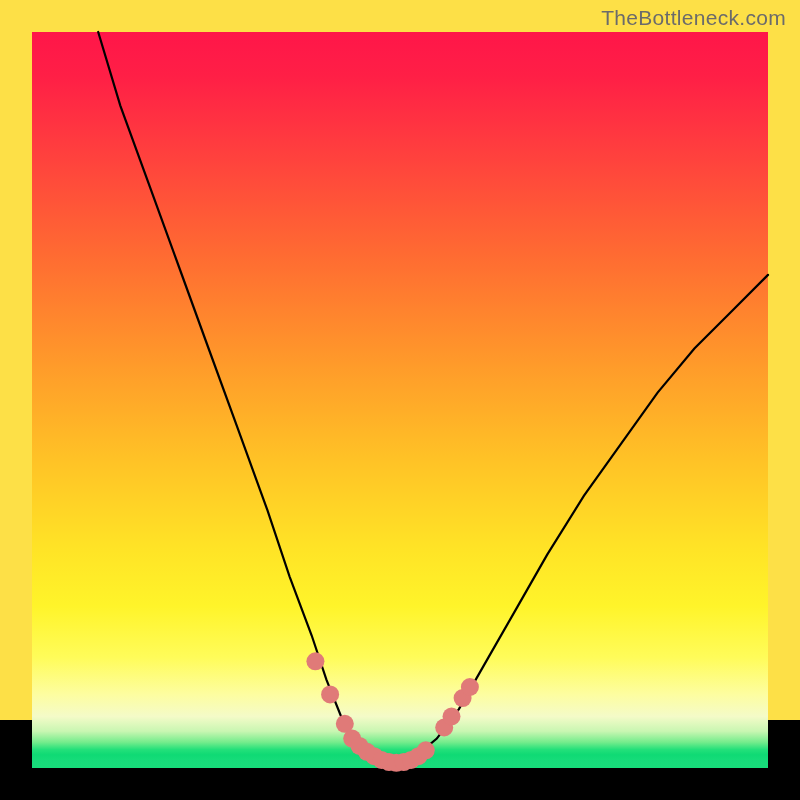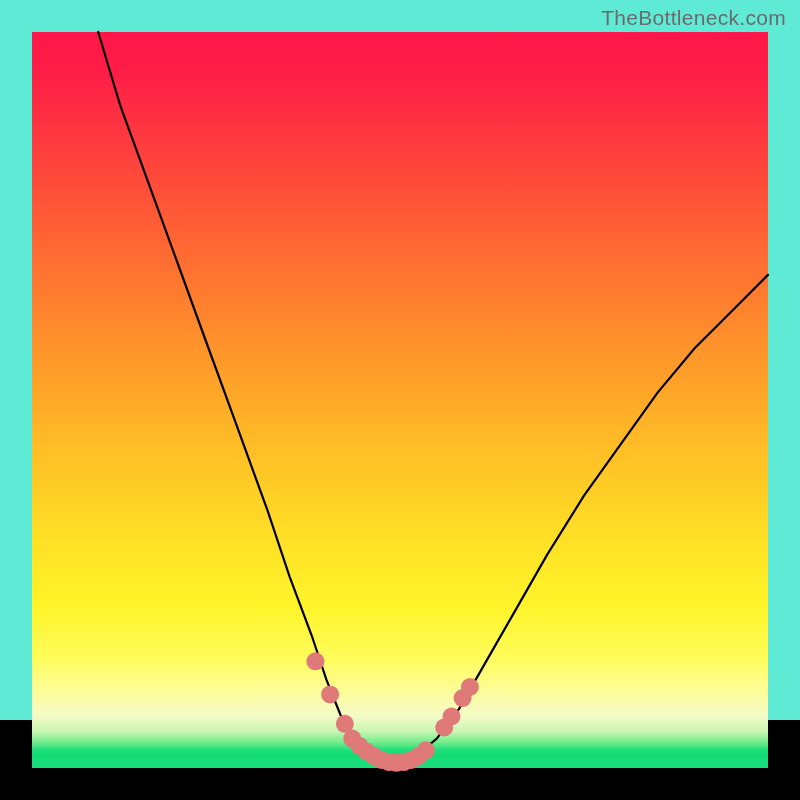--- a/index.html
+++ b/index.html
@@ -10,21 +10,21 @@
     background: #000;
     overflow: hidden;
     font-family: Arial, Helvetica, sans-serif;
   }
   .frame {
     position: absolute;
     top: 0;
     left: 0;
     width: 800px;
     height: 720px;
-    background: #5eead4;
+    background: #fde047;
   }
   .plot-area {
     position: absolute;
     top: 32px;
     left: 32px;
     width: 736px;
     height: 736px;
     
     background: linear-gradient(to bottom,
       #ff1649 0%,

